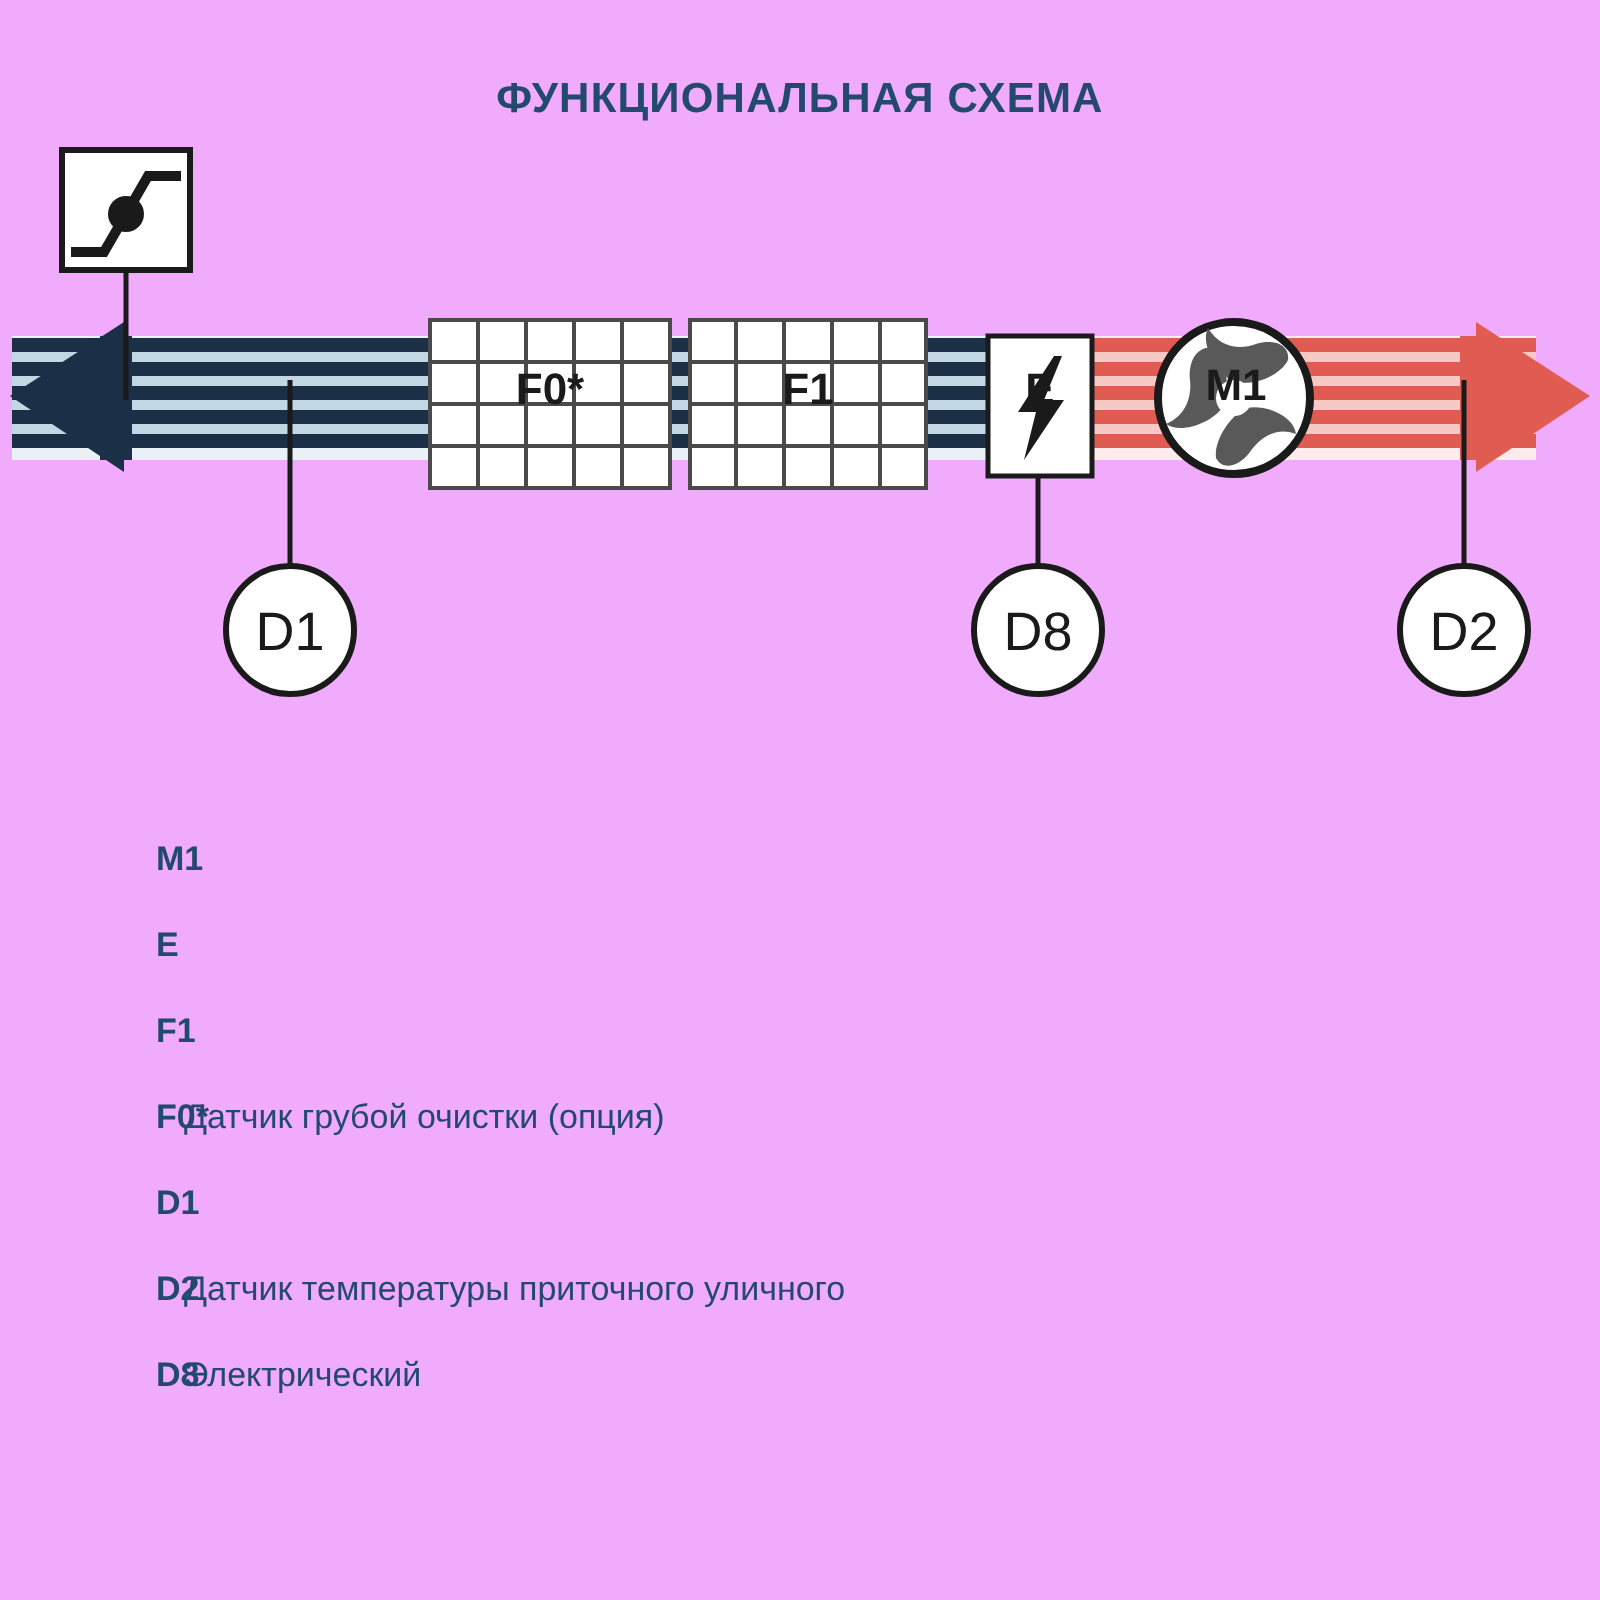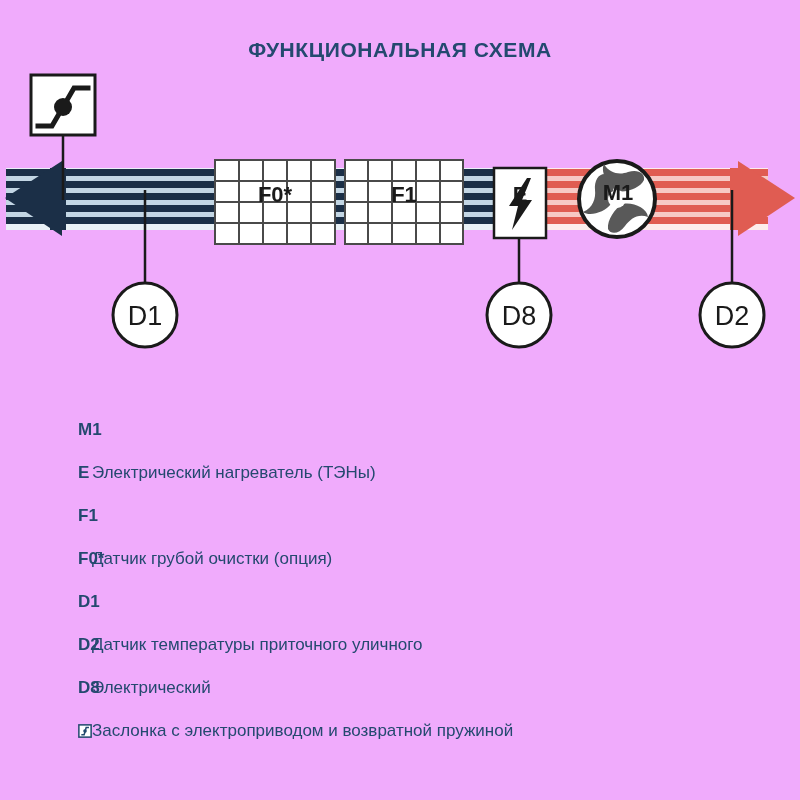--- a/index.html
+++ b/index.html
@@ -203,21 +203,20 @@
   </div>
 
   <div id="legend">
 
     <div class="legend-row">
       <div class="legend-code">M1</div>
     </div>
 
     <div class="legend-row">
       <div class="legend-code">E</div>
-      <div class="legend-desc">Электрический нагреватель (ТЭНы)</div>
     </div>
 
     <div class="legend-row">
       <div class="legend-code">F1</div>
     </div>
 
     <div class="legend-row">
       <div class="legend-code">F0*</div>
       <div class="legend-desc">Датчик грубой очистки (опция)</div>
     </div>
@@ -229,26 +228,16 @@
     <div class="legend-row">
       <div class="legend-code">D2</div>
       <div class="legend-desc">Датчик температуры приточного уличного</div>
     </div>
 
     <div class="legend-row">
       <div class="legend-code">D8</div>
       <div class="legend-desc">Электрический</div>
     </div>
 
-    <div class="legend-row">
-      <div class="legend-icon-cell">
-        <svg width="24" height="24" viewBox="0 0 24 24">
-          <rect x="1.5" y="1.5" width="21" height="21" fill="#ffffff" stroke="#24496f" stroke-width="2.6"></rect>
-          <path d="M7 18.5 L10.5 18.5 L14 6 L17.5 6" fill="none" stroke="#24496f" stroke-width="2.6" stroke-linecap="square"></path>
-          <circle cx="12" cy="12" r="3.1" fill="#24496f"></circle>
-        </svg>
-      </div>
-      <div class="legend-desc">Заслонка с электроприводом и возвратной пружиной</div>
-    </div>
 
   </div>
 
 </div>
 
 </body></html>

